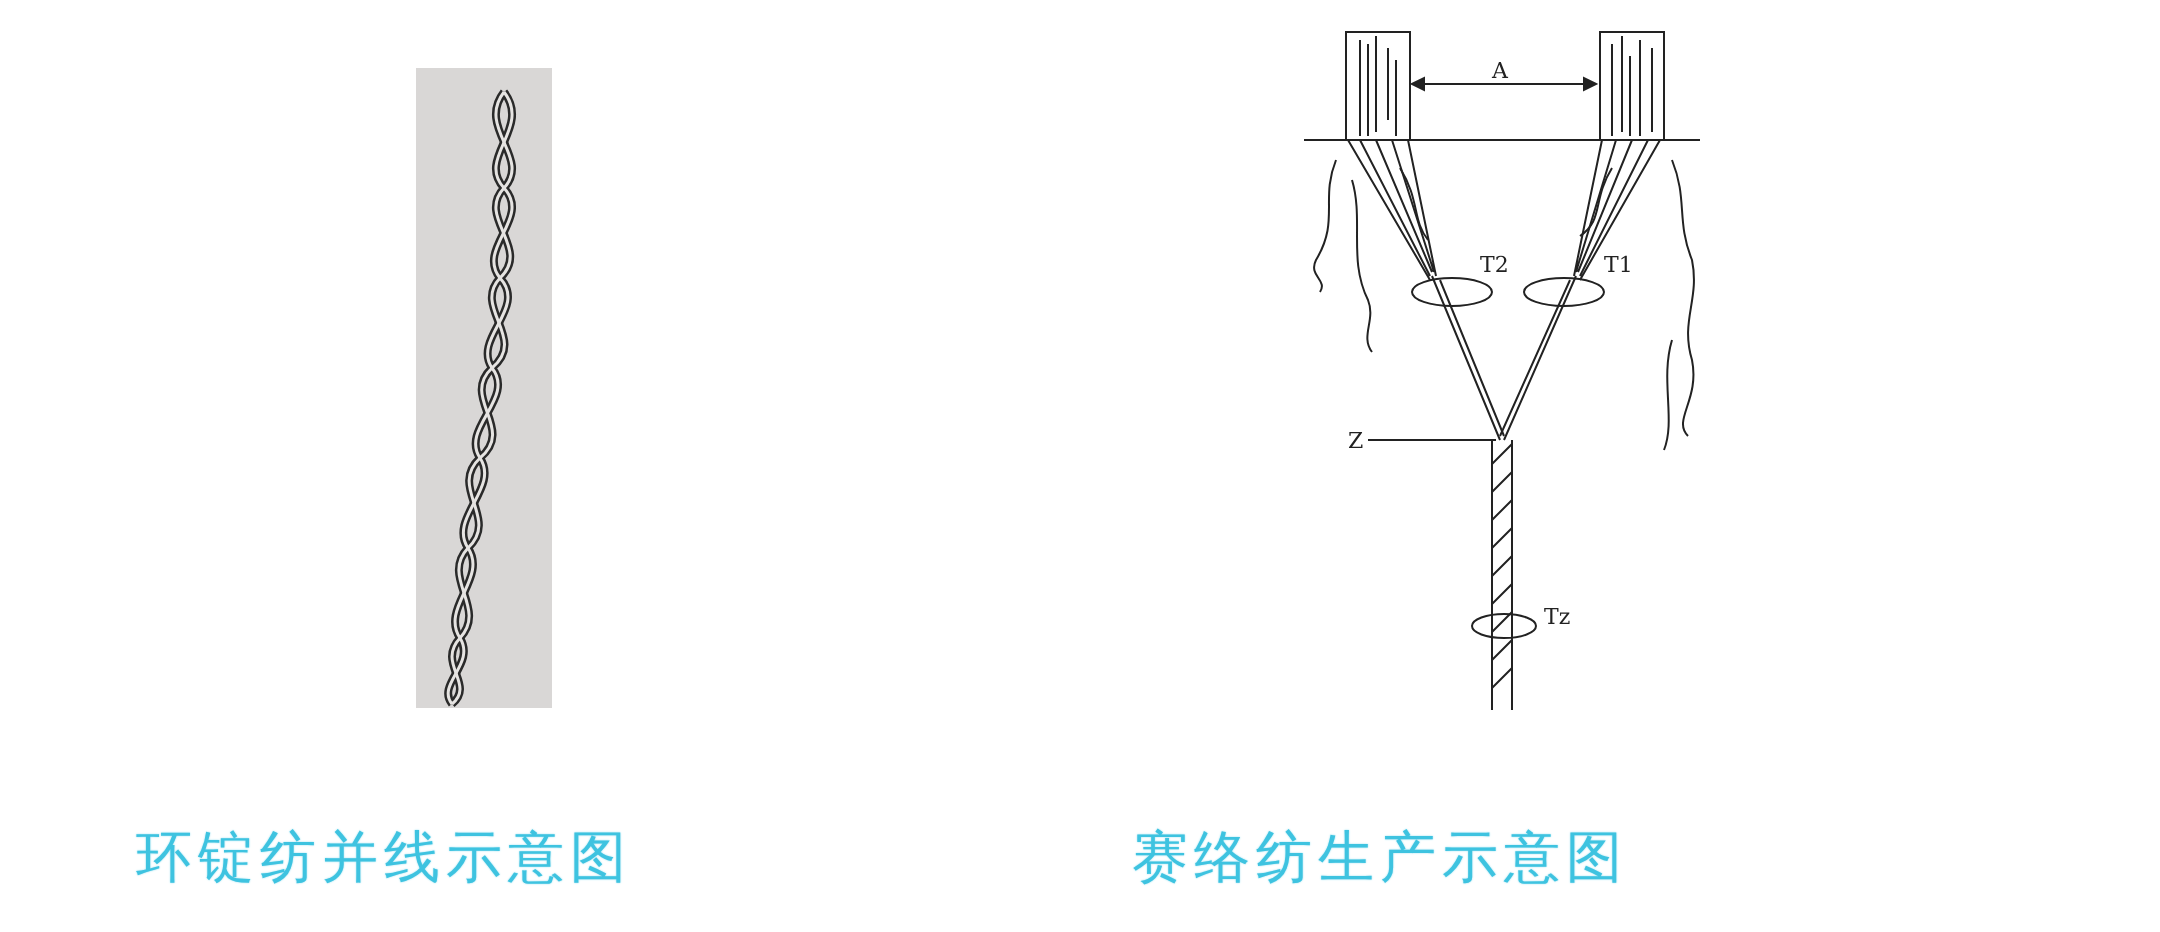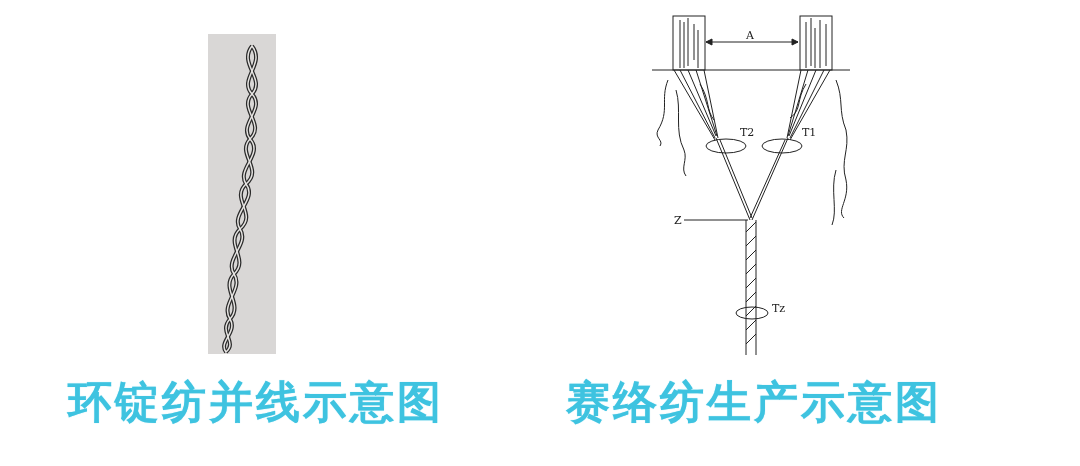--- a/index.html
+++ b/index.html
@@ -1,19 +1,19 @@
 <!DOCTYPE html>
 <html><head>
 <meta charset="utf-8">
 <style>
   html, body { margin:0; padding:0; background:#ffffff; }
   body { width:1080px; height:466px; position:relative; overflow:hidden; font-family:"DejaVu Sans", sans-serif; }
   .photo { position:absolute; left:208px; top:34px; width:68px; height:320px; background:#d9d7d6; }
   .photo svg { position:absolute; left:0; top:0; }
-  .caption { position:absolute; top:373px; font-size:44px; color:#3ec3e0; letter-spacing:3px; font-weight:bold; white-space:nowrap; text-shadow:0 0 1px #8fdcee; }
+  .caption { position:absolute; top:410px; font-size:28px; color:#3ec3e0; letter-spacing:3px; font-weight:normal; white-space:nowrap; text-shadow:0 0 1px #8fdcee; }
   .cap-left { left:68px; }
   .cap-right { left:566px; }
   .diagram { position:absolute; left:640px; top:10px; }
   .lbl { font-family:"DejaVu Serif", serif; font-size:11px; fill:#222; }
 </style>
 </head>
 <body>
 
 <div class="photo">
   <svg width="68" height="320" viewBox="0 0 68 320">

